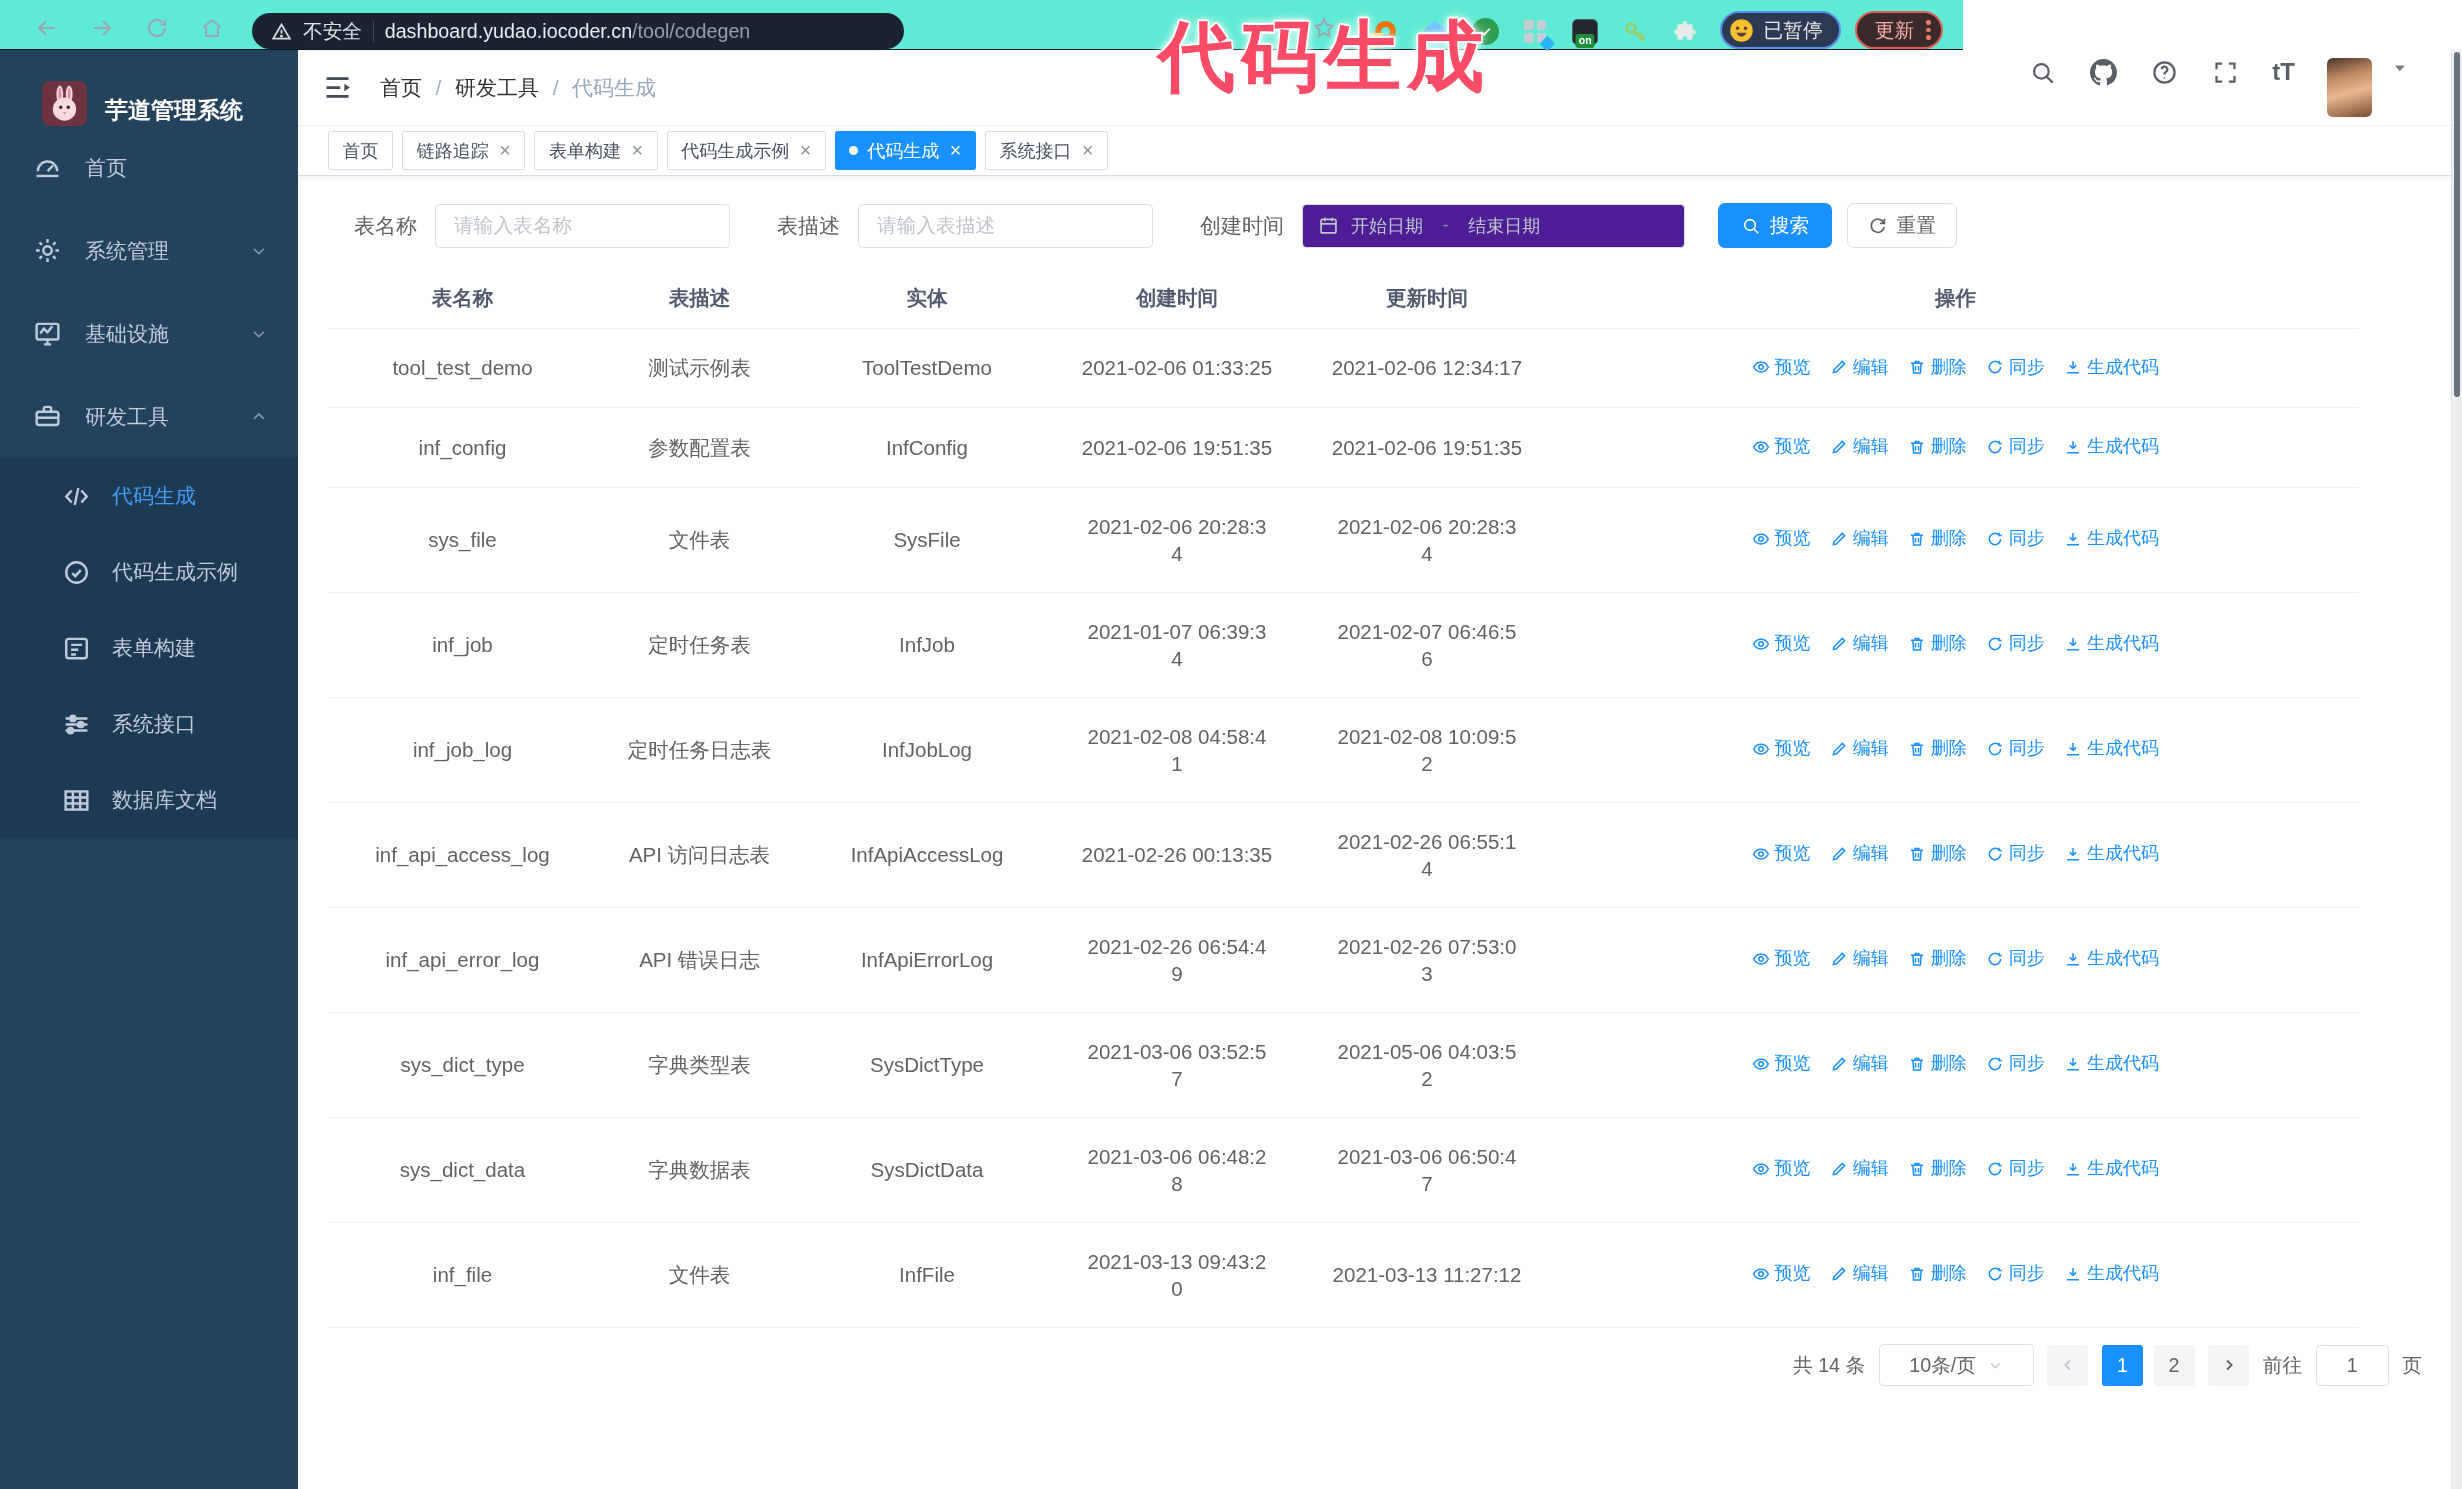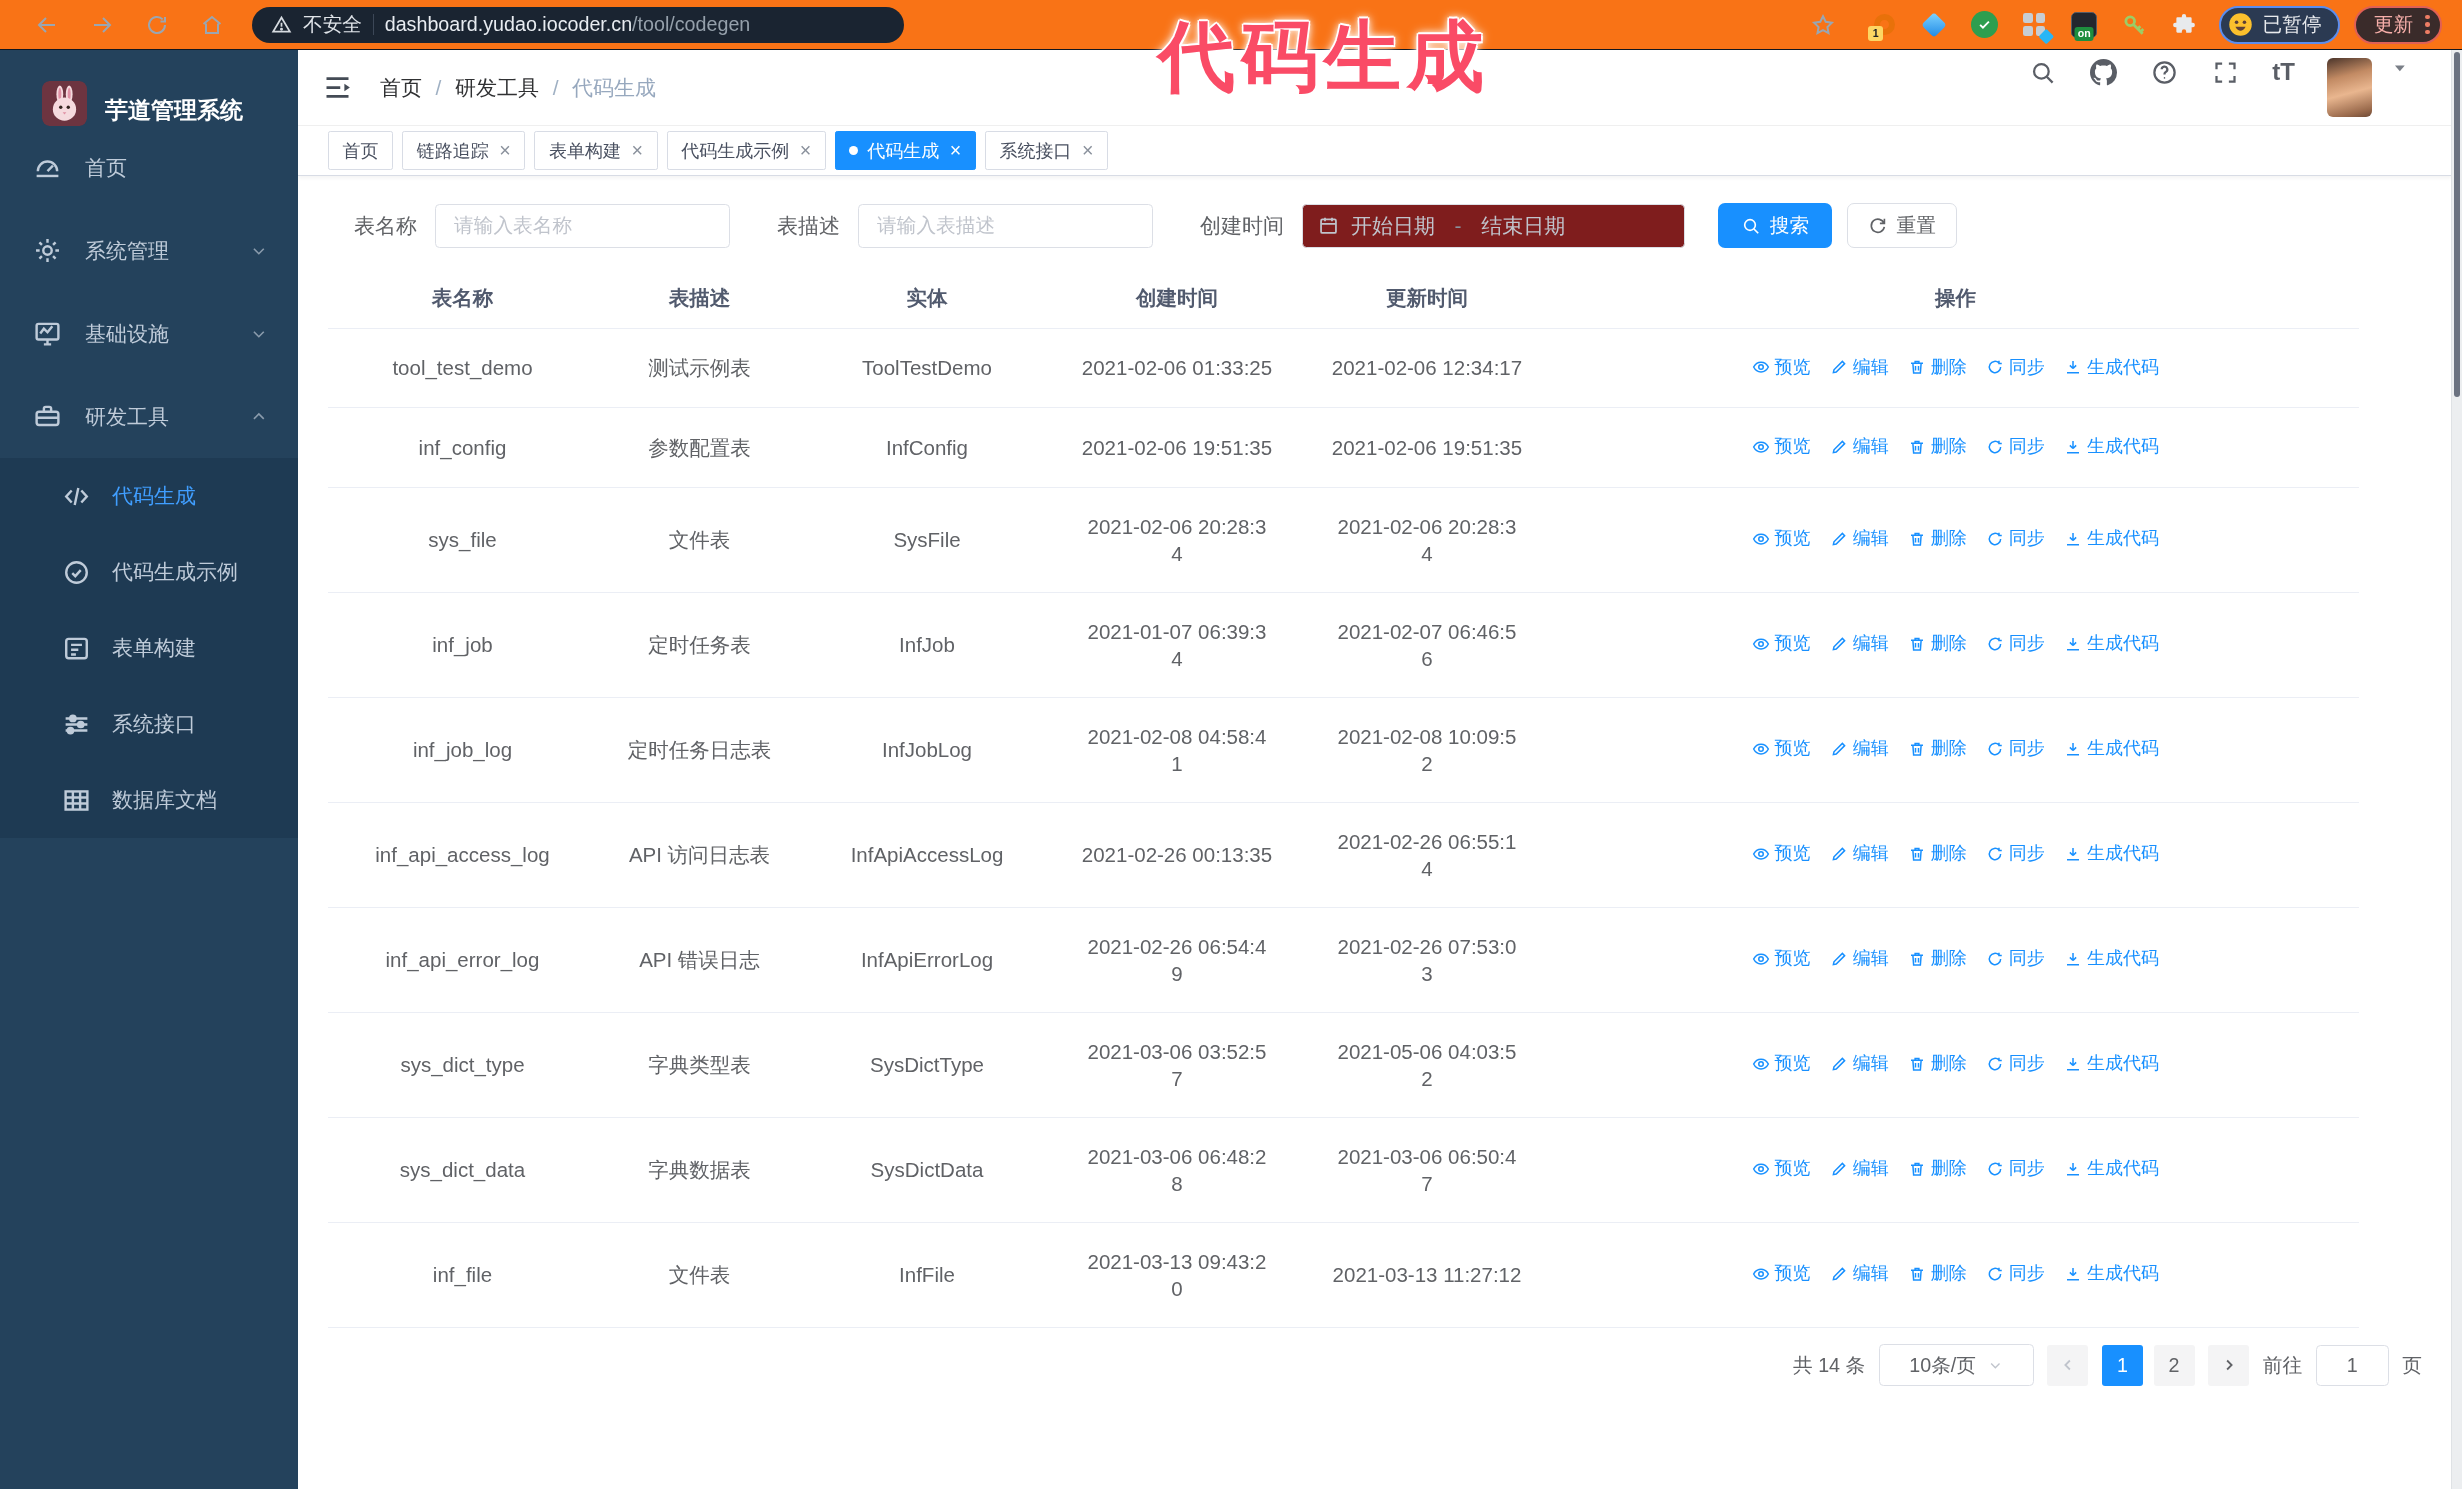--- a/index.html
+++ b/index.html
@@ -1,21 +1,21 @@
 <!DOCTYPE html>
 <html style="font-size:12px"><head>
 <meta charset="utf-8">
 <style>
 *{margin:0;padding:0;box-sizing:border-box}
 html,body{width:2462px;height:1490px;overflow:hidden}
 body{font-family:"Liberation Sans","DejaVu Sans",sans-serif;background:#fff;position:relative}
 svg{display:block}
 
 
-.browser-bar{position:absolute;top:0;left:0;width:2462px;height:50px;background:#f97316;border-bottom:1.5px solid #10161f;display:flex;align-items:center;padding:0 19.7px;z-index:5}
+.browser-bar{position:absolute;top:0;left:0;width:1963px;height:50px;background:#5eead4;border-bottom:1.5px solid #10161f;display:flex;align-items:flex-end;padding:0 19.7px;z-index:5}
 .nav-ic{width:55px;height:42px;display:flex;align-items:center;justify-content:center;color:#9aa6b2;flex:0 0 auto}
 .nav-ic svg{width:24px;height:24px}
 .addr{margin-left:12px;width:652px;height:36px;background:#1a2431;border-radius:18px;display:flex;align-items:center;padding:0 19.7px;gap:10.6px;color:#dfe3e8;font-size:19.7px;flex:0 0 auto}
 .addr .warn svg{width:21px;height:21px;color:#d6dbe0}
 .addr .sep{width:1.5px;height:21px;background:#3c4757}
 .addr .url{white-space:nowrap;color:#e8ecf1}
 .addr .url .path{color:#95a0ab}
 .bar-spacer{flex:1}
 .exts{display:flex;align-items:center;gap:15px;margin:0 16.7px}
 .ext{width:35px;height:35px;display:flex;align-items:center;justify-content:center;position:relative}
@@ -84,21 +84,21 @@
 .tag .close{font-size:19.7px;line-height:1;color:#8a919c;margin-left:1.5px}
 .tag.active .close{color:#fff}
 
 .content{padding:0 30px}
 
 .filters{display:flex;align-items:center;margin-top:27px;padding-left:26px;font-size:21px;color:#606266}
 .f-label{margin-right:18px;white-space:nowrap}
 .f-input{width:295px;height:44px;border:1.5px solid #dcdfe6;border-radius:4.5px;background:#fff;padding:0 18px;font-size:19.7px;color:#606266;outline:none;font-family:inherit}
 .f-input::placeholder{color:#c0c4cc}
 .f-gap{width:47px}
-.date-box{width:383px;height:44px;border:1.5px solid #dcdfe6;border-radius:4.5px;background:#7f1d1d;display:flex;align-items:center;padding:0 15px;gap:12px;font-size:21px;color:#c0c4cc}
+.date-box{width:383px;height:44px;border:1.5px solid #dcdfe6;border-radius:4.5px;background:#4c1d95;display:flex;align-items:center;padding:0 15px;gap:12px;font-size:18px;color:#c0c4cc}
 .date-box .cal{width:21px;height:21px;color:#c0c4cc}
 .date-box .cal svg{width:21px;height:21px}
 .date-box .rsep{color:#8a919c;flex:0 0 auto;padding:0 7.6px}
 .btn{display:inline-flex;align-items:center;justify-content:center;gap:9px;height:45px;border-radius:7px;font-size:19.7px;cursor:pointer;white-space:nowrap}
 .btn svg{width:19.7px;height:19.7px}
 .btn-search{margin-left:33px;padding:0 23px;background:#1890ff;color:#fff}
 .btn-reset{margin-left:15px;padding:0 19.7px;background:#fff;border:1.5px solid #dcdfe6;color:#606266}
 
 .toolbar{display:flex;align-items:center;margin-top:23px}
 .btn-plain{height:48px;padding:0 26px;border:1.5px solid #d9dce3;background:#fff;color:#606266;margin-right:19.7px}

